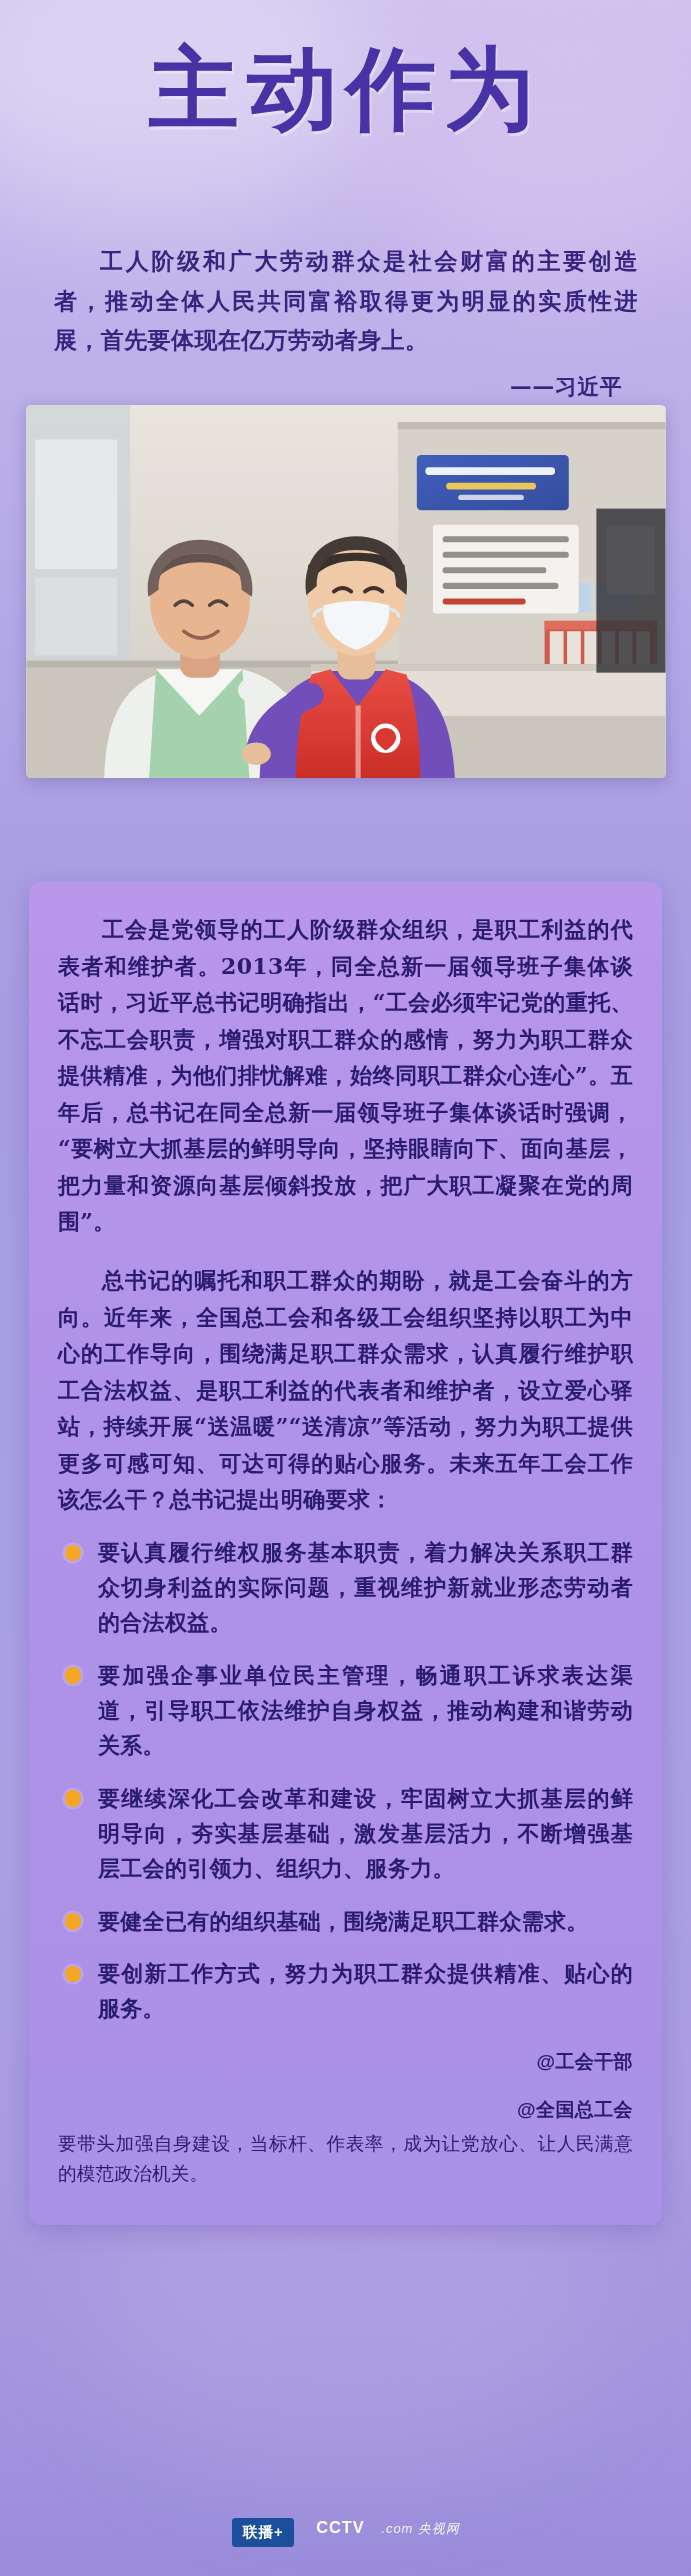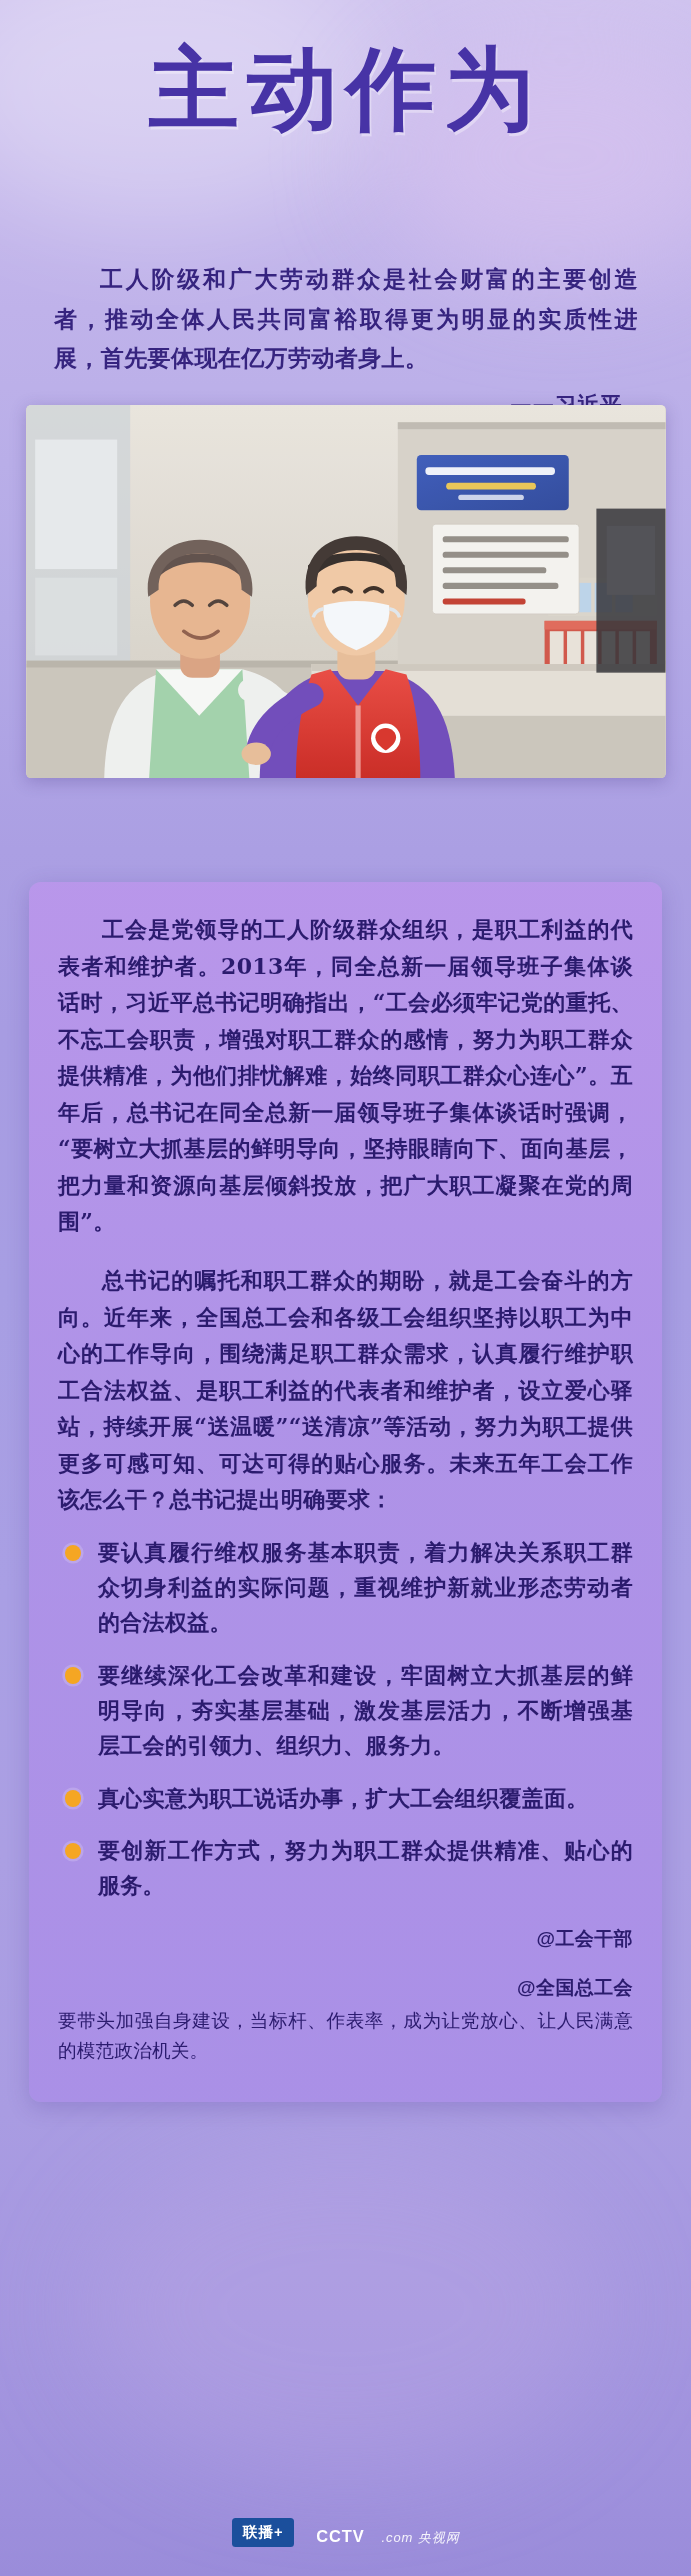--- a/index.html
+++ b/index.html
@@ -61,21 +61,21 @@
     font-weight: 700;
     letter-spacing: 8.6px;
     color: #4733a6;
     text-shadow: 1.7px 2.6px 0 rgba(255,255,255,0.35);
     white-space: nowrap;
   }
 
   
   .quote-block {
     position: absolute;
-    top: 259px;
+    top: 241px;
     left: 54px;
     width: 584px;
     color: #36247f;
   }
   .quote-text {
     font-family: "DejaVu Serif", "Liberation Serif", serif;
     font-size: 23px;
     line-height: 1.72;
     font-weight: 700;
     text-align: justify;
@@ -178,21 +178,21 @@
   }
 
   
   .footer {
     position: absolute;
     left: 0;
     bottom: 29px;
     width: 692px;
     display: flex;
     justify-content: center;
-    align-items: flex-end;
+    align-items: flex-start;
     gap: 22.5px;
   }
   .logo-blue {
     background: #1b4f9c;
     color: #fff;
     font-size: 14.7px;
     font-weight: 700;
     letter-spacing: 0.9px;
     padding: 5.2px 10.4px;
     border-radius: 3.5px;
@@ -356,25 +356,29 @@
     <p class="para">工会是党领导的工人阶级群众组织，是职工利益的代表者和维护者。2013年，同全总新一届领导班子集体谈话时，习近平总书记明确指出，“工会必须牢记党的重托、不忘工会职责，增强对职工群众的感情，努力为职工群众提供精准，为他们排忧解难，始终同职工群众心连心”。五年后，总书记在同全总新一届领导班子集体谈话时强调，“要树立大抓基层的鲜明导向，坚持眼睛向下、面向基层，把力量和资源向基层倾斜投放，把广大职工凝聚在党的周围”。</p>
     <p class="para last">总书记的嘱托和职工群众的期盼，就是工会奋斗的方向。近年来，全国总工会和各级工会组织坚持以职工为中心的工作导向，围绕满足职工群众需求，认真履行维护职工合法权益、是职工利益的代表者和维护者，设立爱心驿站，持续开展“送温暖”“送清凉”等活动，努力为职工提供更多可感可知、可达可得的贴心服务。未来五年工会工作该怎么干？总书记提出明确要求：</p>
 
     <ul class="points">
       <li>
         <span class="dot"></span>
         <span>要认真履行维权服务基本职责，着力解决关系职工群众切身利益的实际问题，重视维护新就业形态劳动者的合法权益。</span>
       </li>
       <li>
         <span class="dot"></span>
+        <span>要加强企事业单位民主管理，畅通职工诉求表达渠道，引导职工依法维护自身权益，推动构建和谐劳动关系。</span>
+      </li>
+      <li>
+        <span class="dot"></span>
         <span>要继续深化工会改革和建设，牢固树立大抓基层的鲜明导向，夯实基层基础，激发基层活力，不断增强基层工会的引领力、组织力、服务力。</span>
       </li>
       <li>
         <span class="dot"></span>
-        <span>真心实意为职工说话办事，扩大工会组织覆盖面。</span>
+        <span>要健全已有的组织基础，围绕满足职工群众需求。</span>
       </li>
       <li>
         <span class="dot"></span>
         <span>要创新工作方式，努力为职工群众提供精准、贴心的服务。</span>
       </li>
     </ul>
 
     <div class="tag-block">
       <div class="tag-title">@工会干部</div>
     </div>

